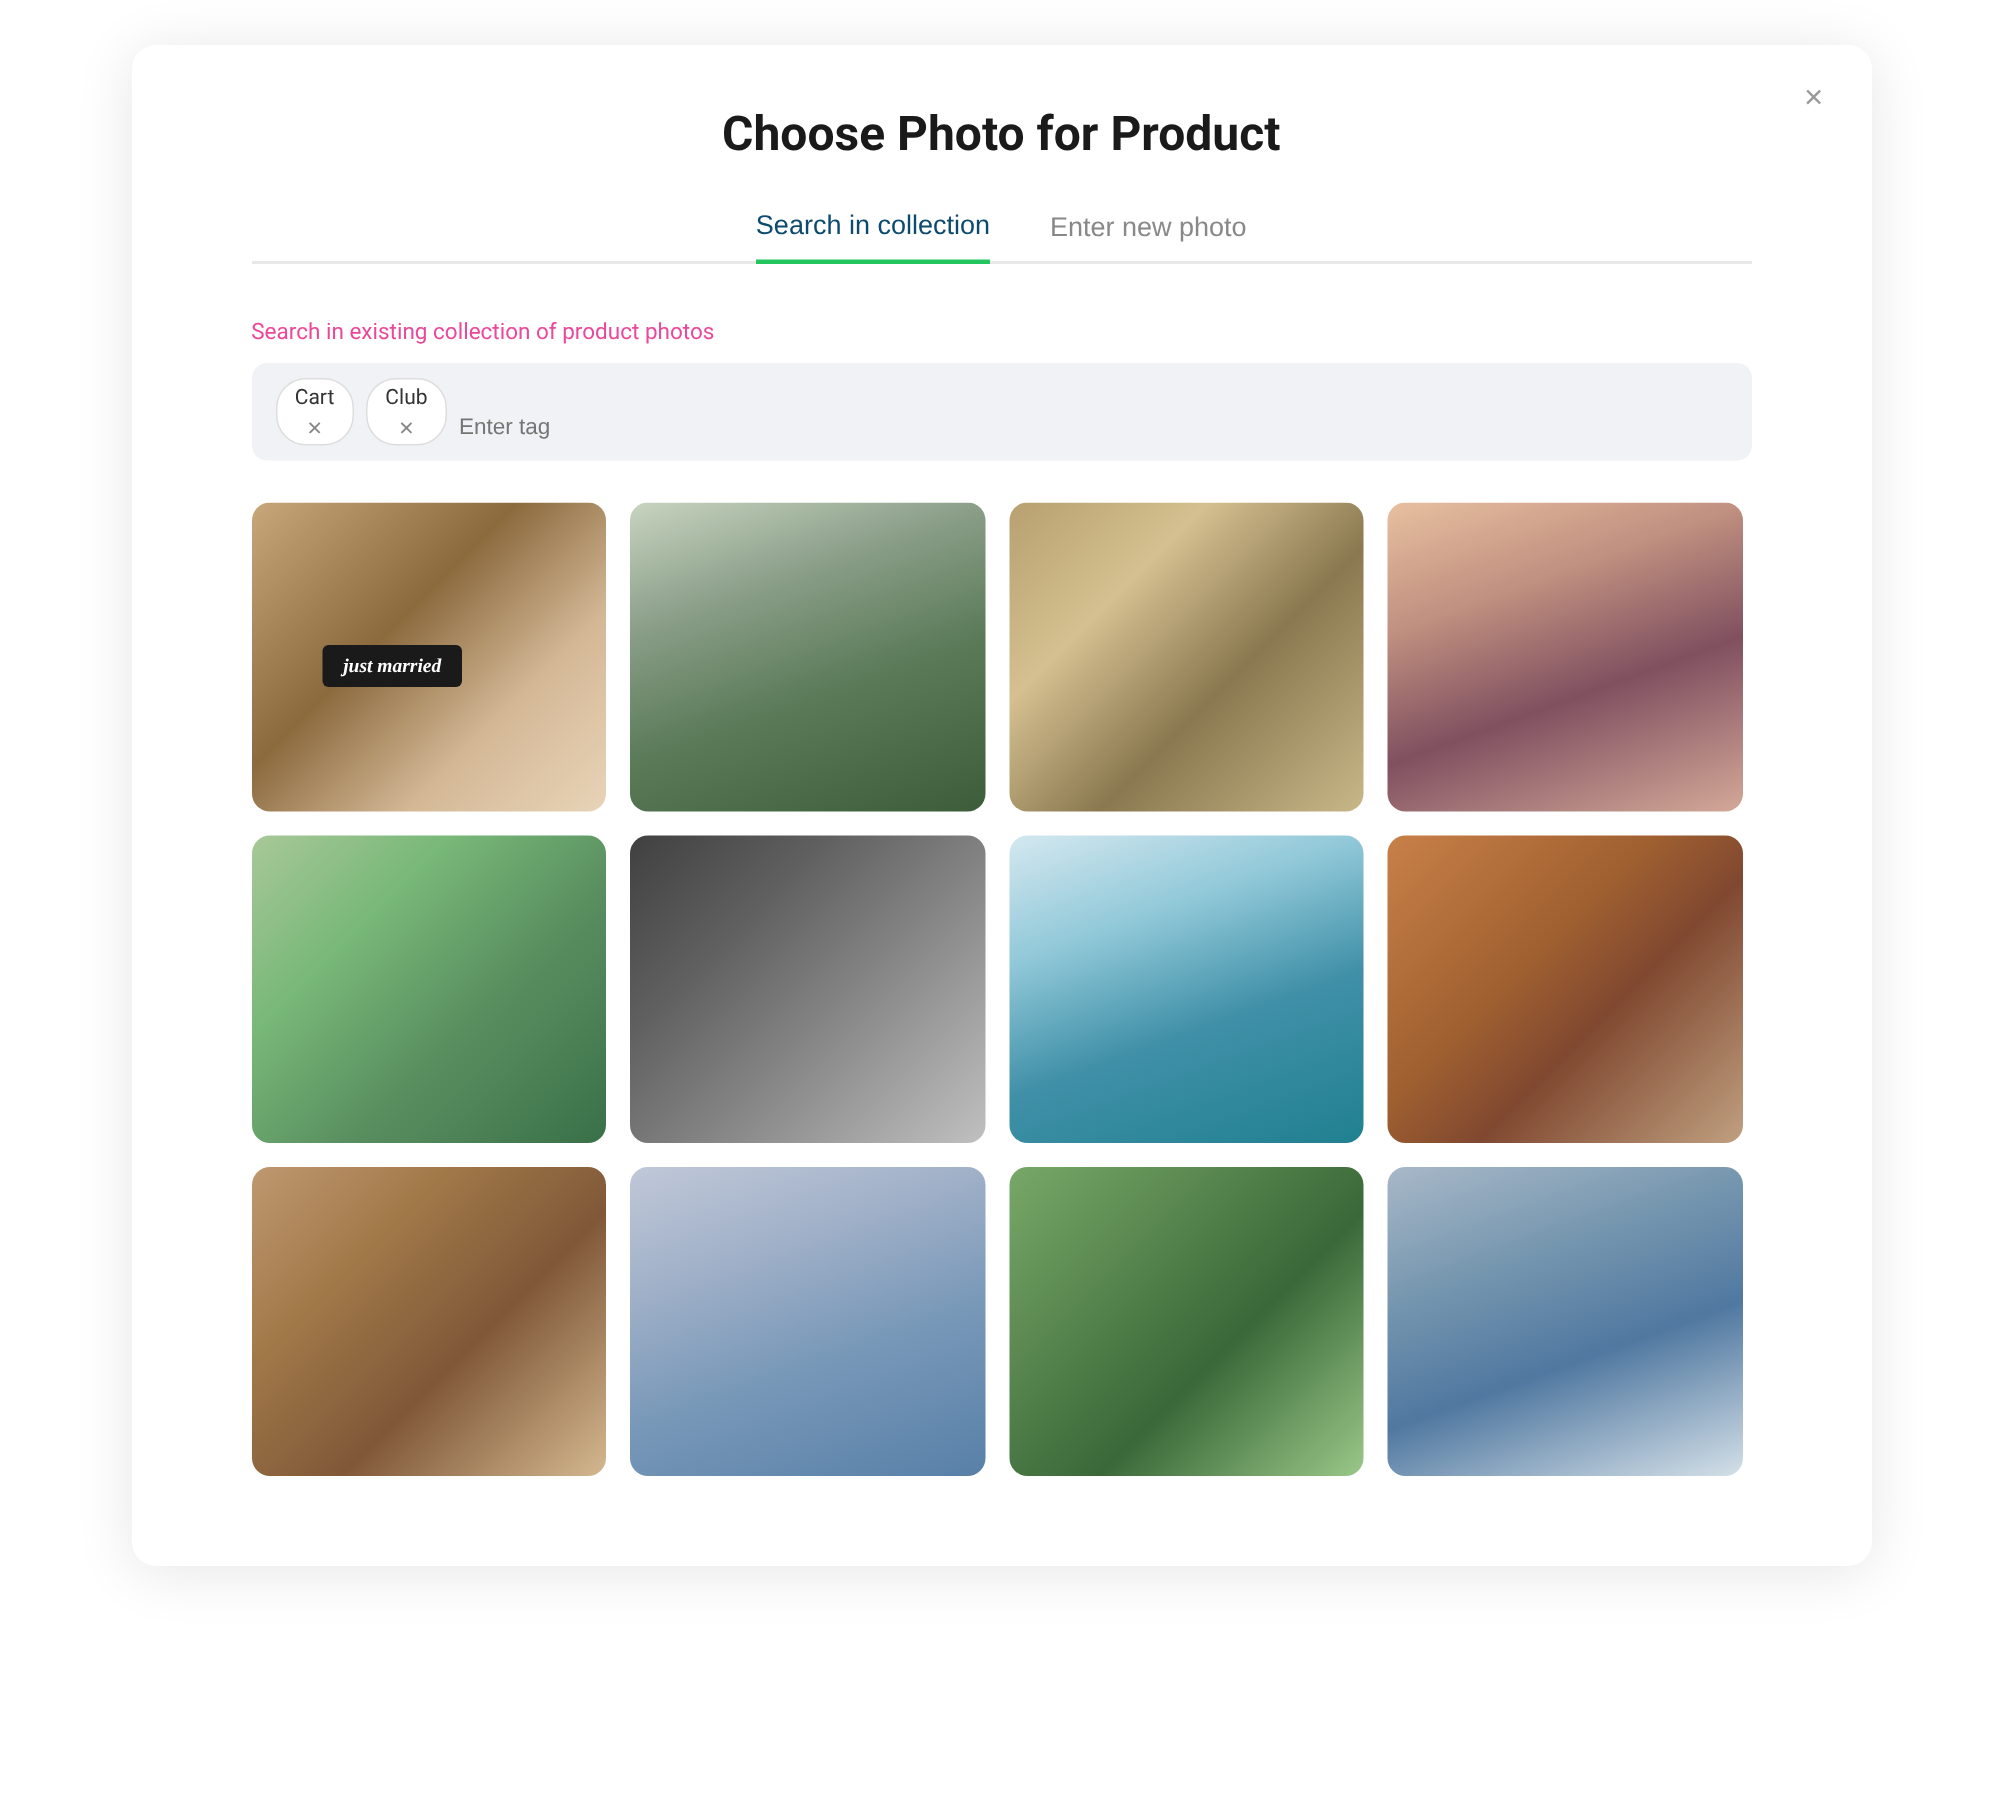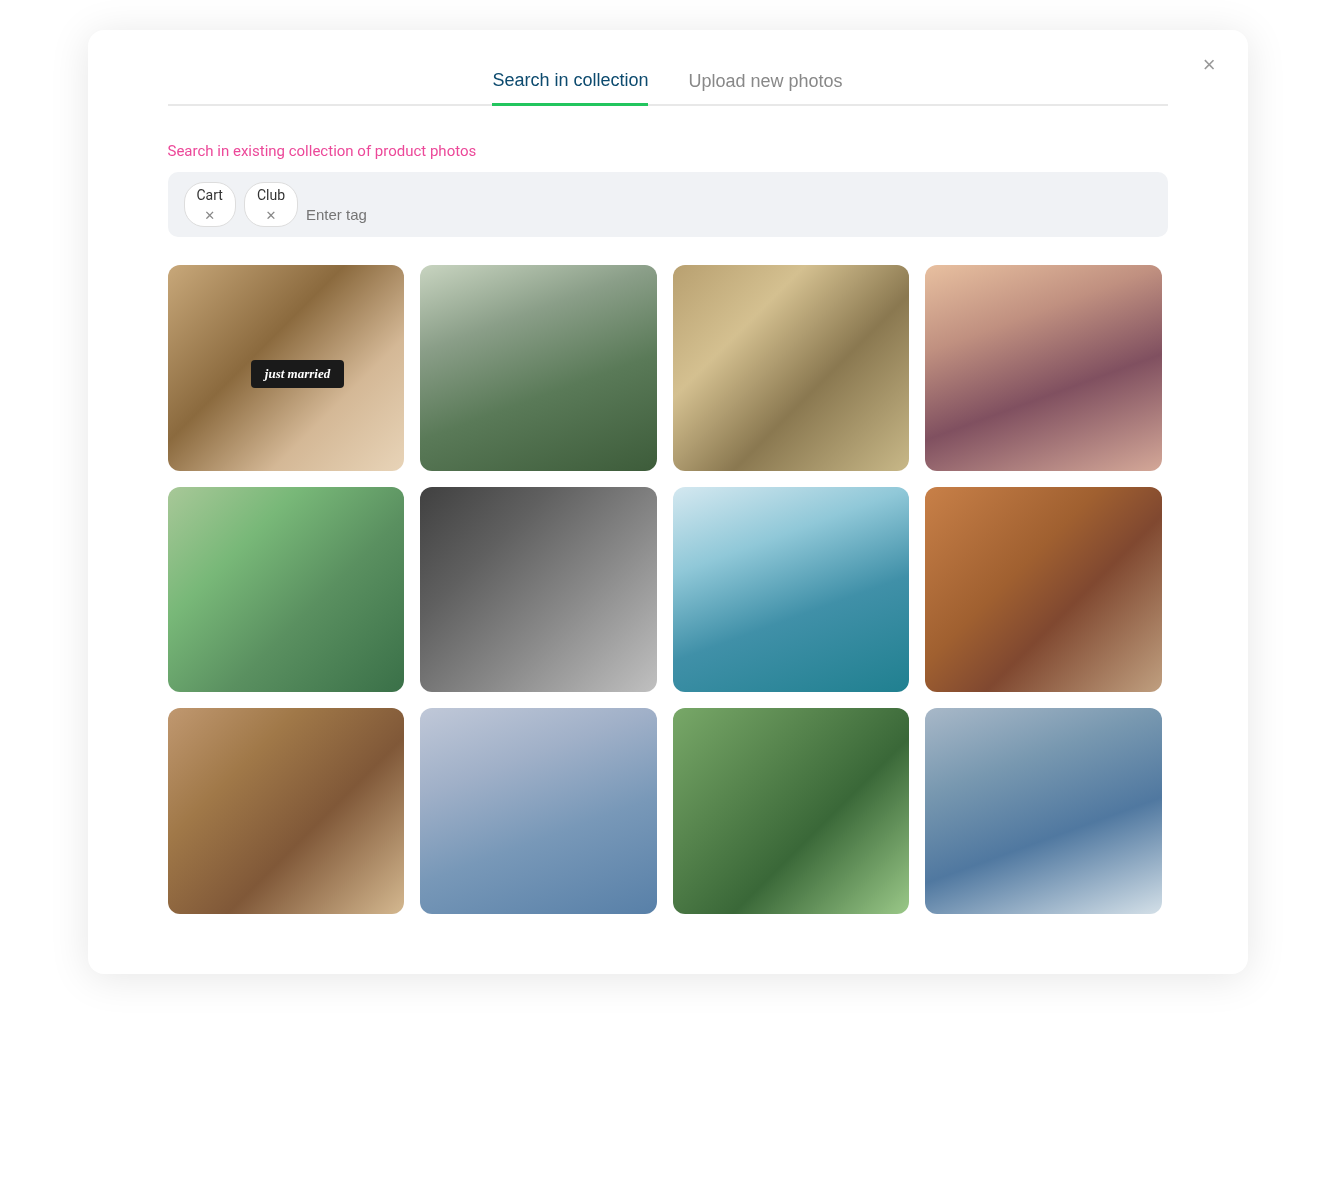--- a/index.html
+++ b/index.html
@@ -180,33 +180,33 @@
       color: #fff;
       font-family: 'Georgia', serif;
       font-style: italic;
       font-size: 13px;
       padding: 6px 14px;
       border-radius: 4px;
       font-weight: 600;
       position: absolute;
       bottom: 40%;
       left: 20%;
-      margin-left: 36px;
     }
   </style>
 </head>
 <body>
 
 <div class="modal">
   <button class="close-btn">×</button>
 
+  <h2 class="modal-title">Choose Photo for Product</h2>
 
   <div class="tabs">
     <button class="tab active">Search in collection</button>
-    <button class="tab">Upload new photos</button>
+    <button class="tab">Enter new photo</button>
   </div>
 
   <p class="search-label">Search in existing collection of product photos</p>
 
   <div class="search-row">
     <div class="search-input-container">
       <div class="tag-pill">
         <span>Cart</span>
         <button class="tag-remove">✕</button>
       </div>

